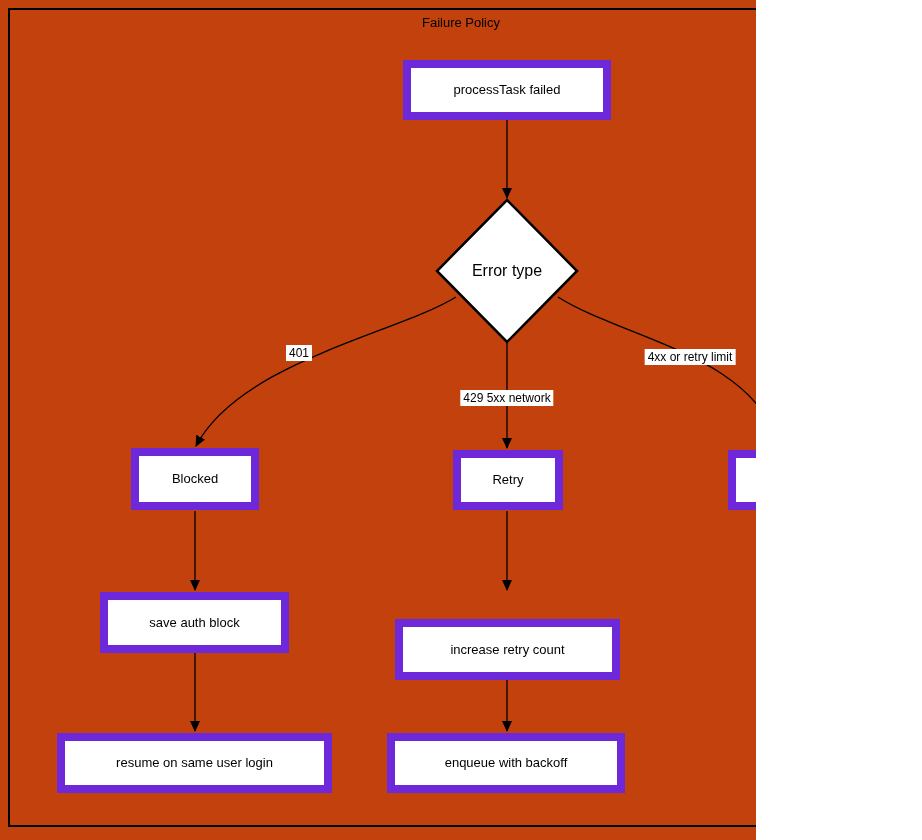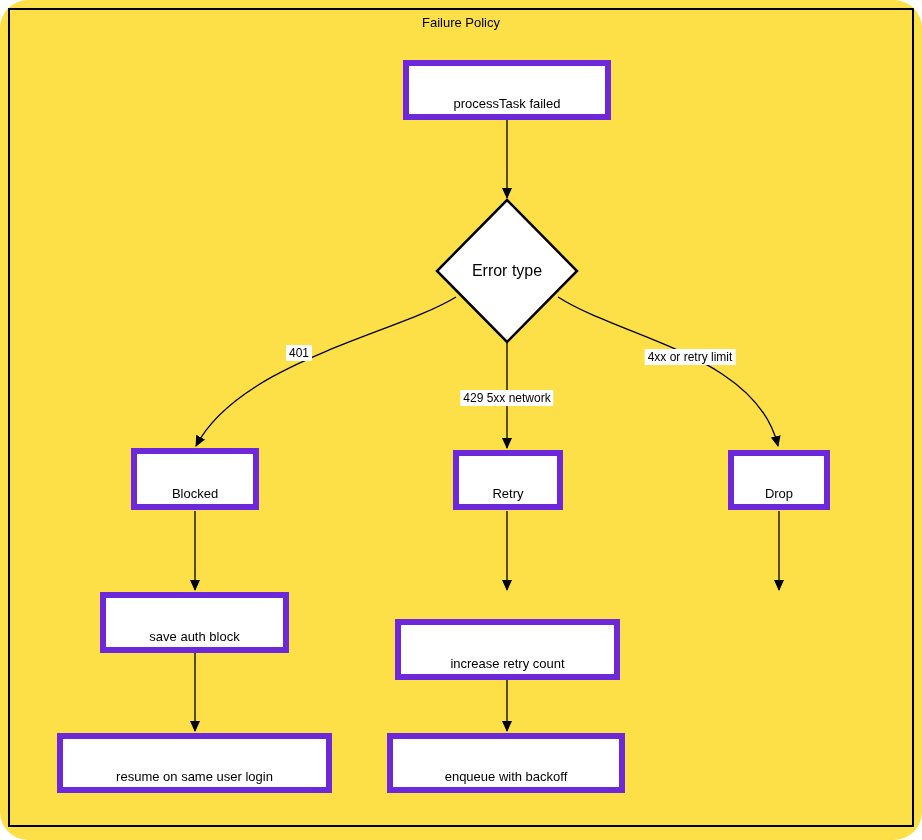--- a/index.html
+++ b/index.html
@@ -1,24 +1,23 @@
 <!DOCTYPE html>
 <html><head>
 <meta charset="utf-8">
 <style>
   html, body { margin:0; padding:0; background:#ffffff; }
   .canvas {
     position: relative;
-    width: 922px;
+    width: 756px;
     height: 840px;
-    background: #fde047;
+    background: #c2410c;
     font-family: "Liberation Sans", sans-serif;
     color: #000000;
     overflow: hidden;
-    border-radius: 28px;
   }
   .frame {
     position: absolute;
     left: 8px; top: 8px;
     width: 906px; height: 819px;
     border: 2px solid #000000;
     box-sizing: border-box;
   }
   .diagram-title {
     position: absolute;
@@ -29,24 +28,24 @@
     line-height: 15px;
   }
   svg.edges {
     position: absolute;
     left: 0; top: 0;
     width: 922px; height: 840px;
   }
   .node {
     position: absolute;
     box-sizing: border-box;
-    border: 6px solid #6d28d9;
+    border: 8px solid #6d28d9;
     background: #ffffff;
     display: flex;
-    align-items: flex-end;
+    align-items: center;
     justify-content: center;
     text-align: center;
     font-size: 13px;
     line-height: 16px;
     padding: 2px 6px;
   }
   .decision-label {
     position: absolute;
     left: 437px; top: 251px;
     width: 140px; height: 40px;

